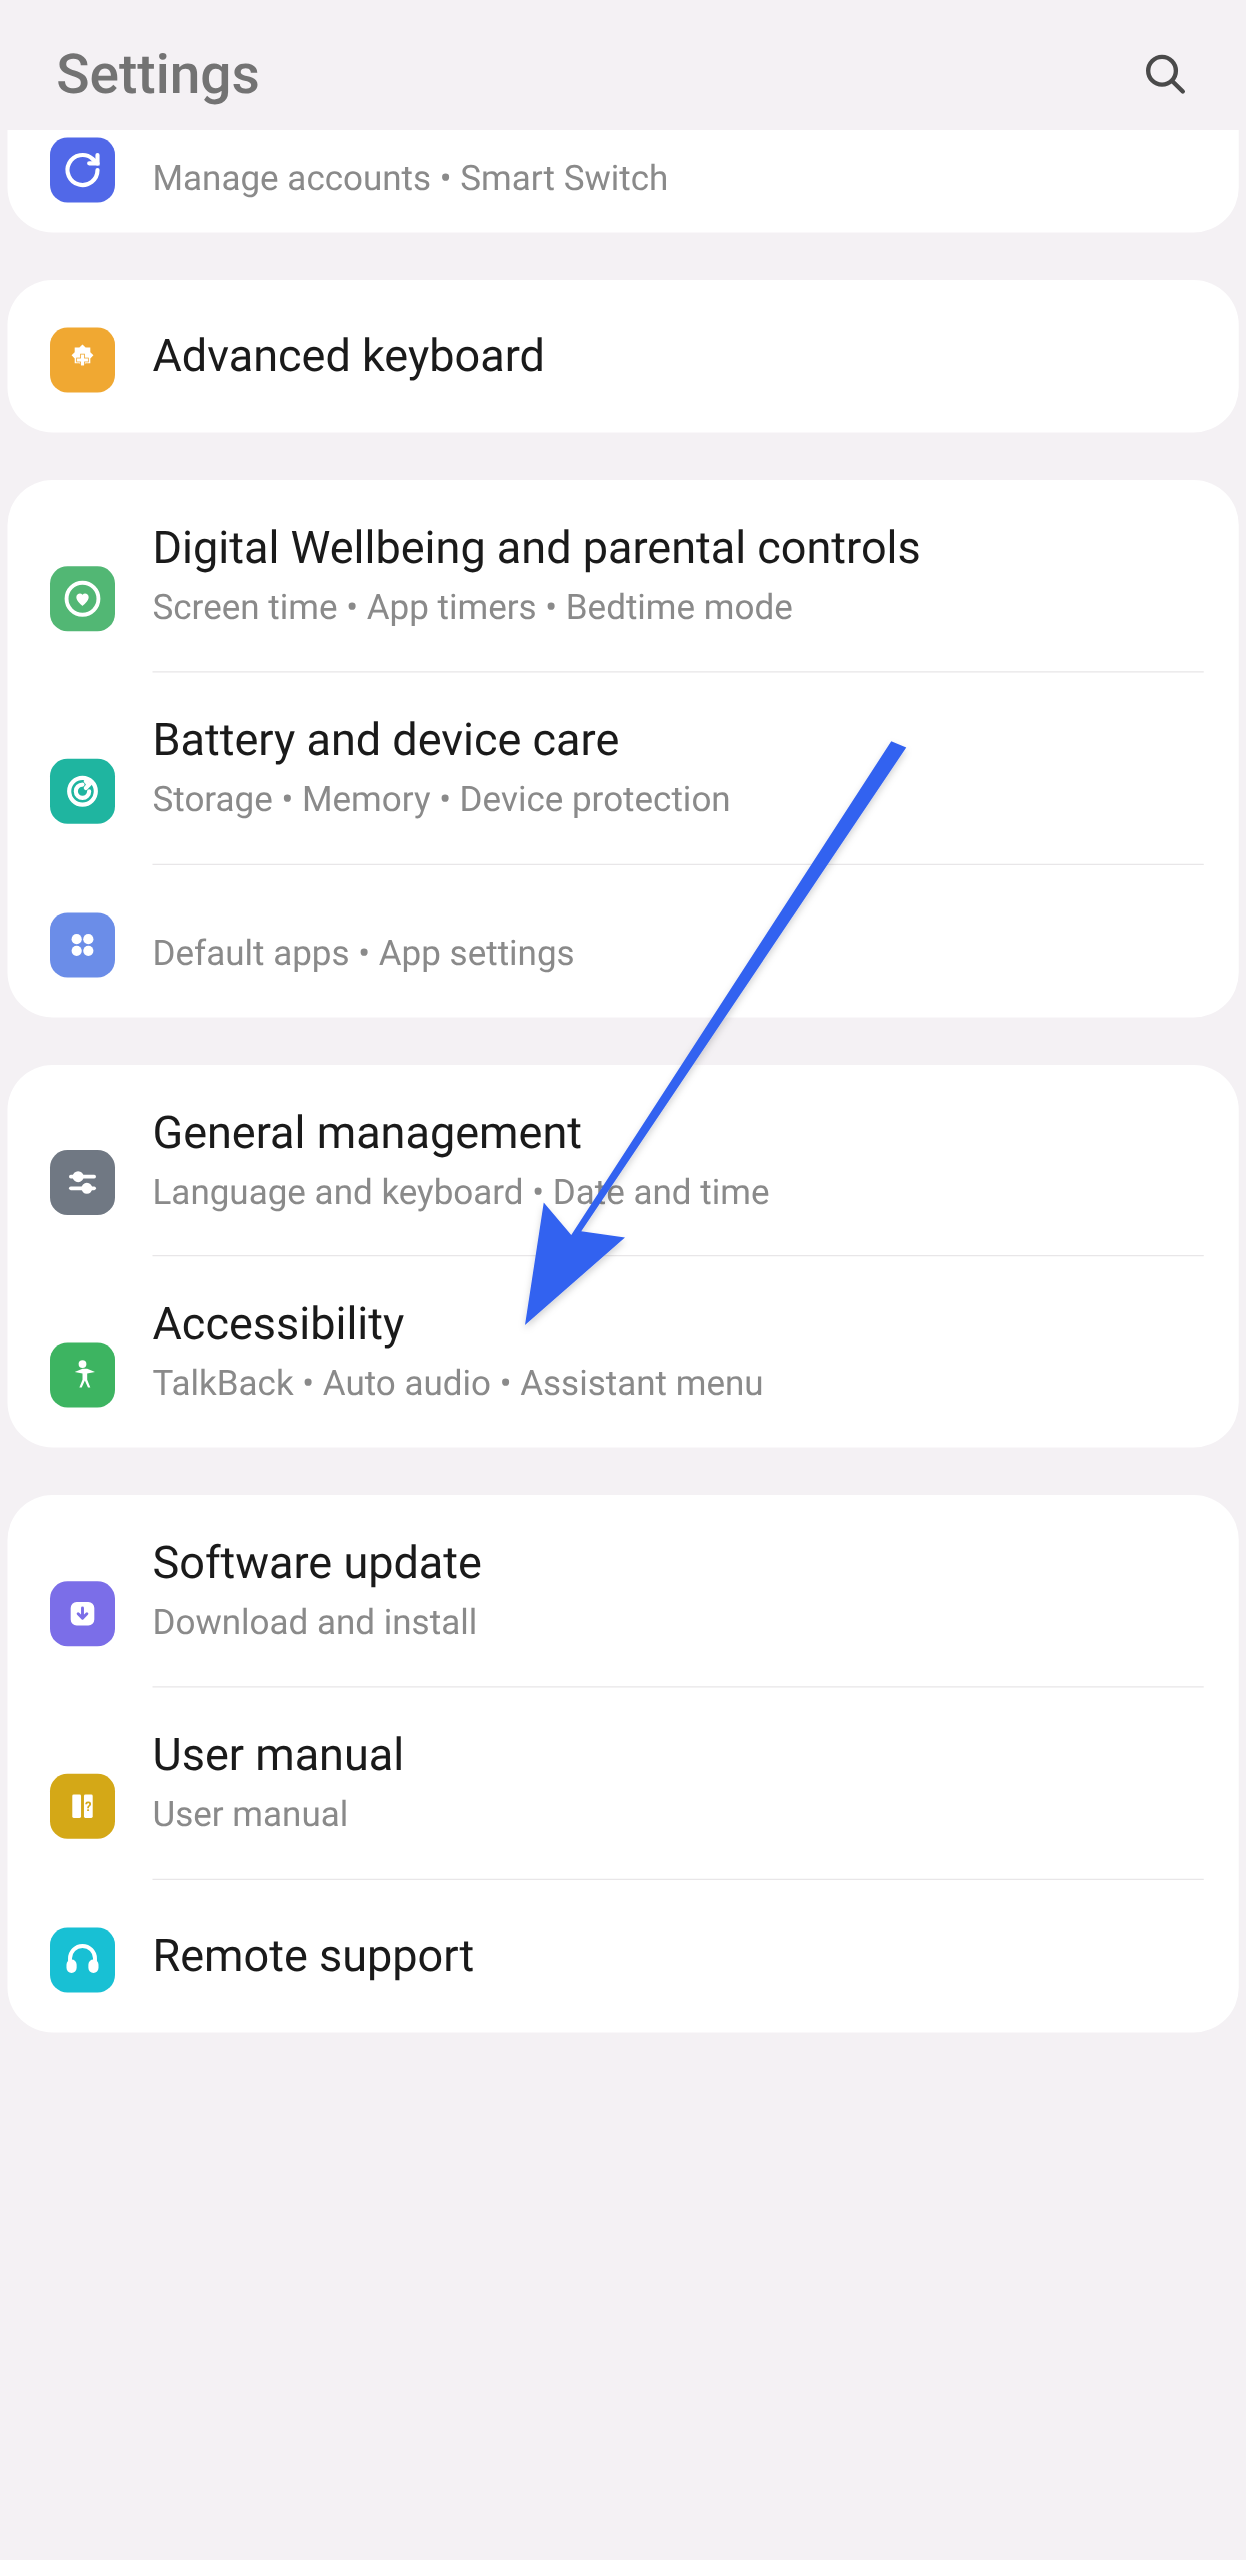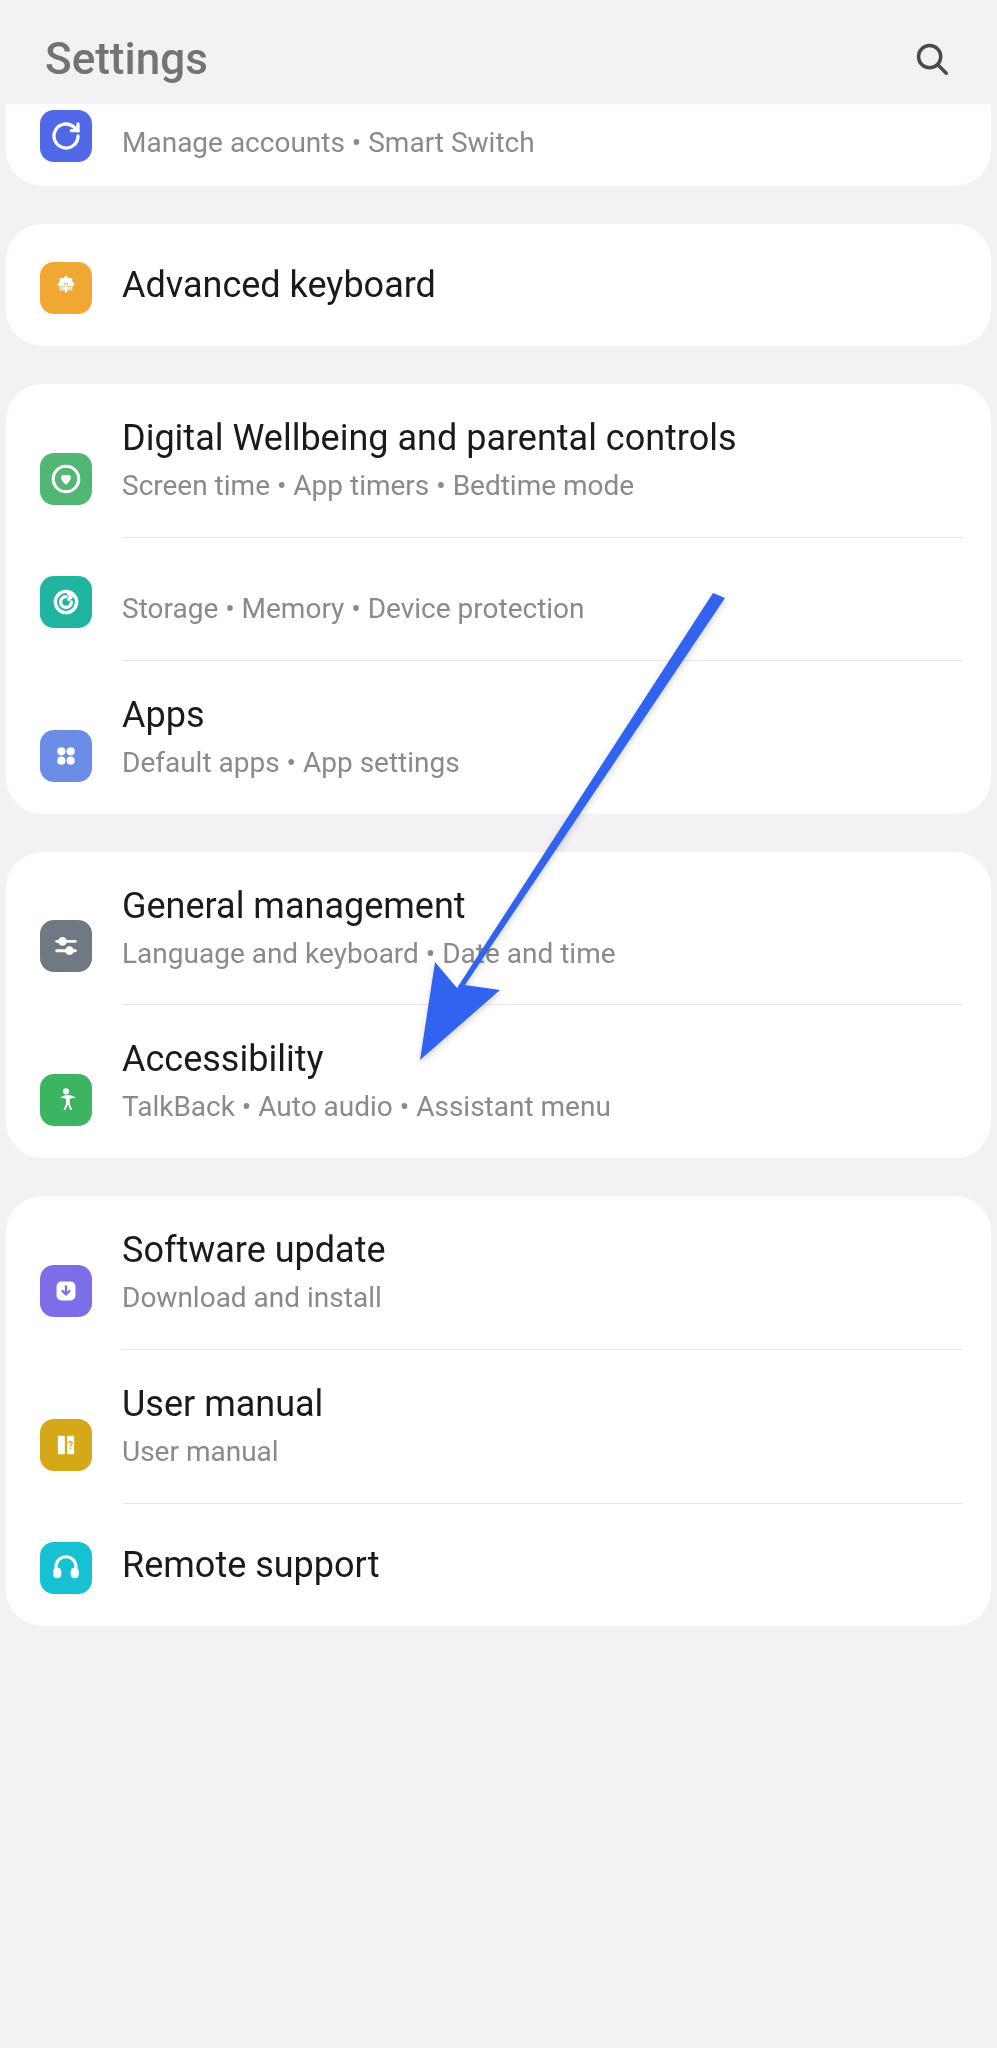--- a/index.html
+++ b/index.html
@@ -171,35 +171,35 @@
     <div class="divider"></div>
     <div class="item">
       <div class="icon-wrap bg-teal">
         <svg width="32" height="32" viewBox="0 0 24 24" fill="none" stroke="#fff" stroke-width="2.5" stroke-linecap="round">
           <circle cx="12" cy="12" r="8"></circle>
           <path d="M12 8a4 4 0 1 0 4 4"></path>
           <polyline points="14 6 16 8 14 10" fill="#fff"></polyline>
         </svg>
       </div>
       <div class="item-text">
+        <div class="item-title">Battery and device care</div>
         <div class="item-subtitle">Storage  •  Memory  •  Device protection</div>
       </div>
     </div>
     <div class="divider"></div>
     <div class="item">
       <div class="icon-wrap bg-lightblue">
         <svg width="28" height="28" viewBox="0 0 24 24" fill="#fff">
           <circle cx="8" cy="8" r="3.5"></circle>
           <circle cx="16" cy="8" r="3.5"></circle>
           <circle cx="8" cy="16" r="3.5"></circle>
           <circle cx="16" cy="16" r="3.5"></circle>
         </svg>
       </div>
       <div class="item-text">
-        <div class="item-title">Apps</div>
         <div class="item-subtitle">Default apps  •  App settings</div>
       </div>
     </div>
   </div>
 
   <div class="card">
     <div class="item">
       <div class="icon-wrap bg-gray">
         <svg width="28" height="28" viewBox="0 0 24 24" fill="none" stroke="#fff" stroke-width="2.5" stroke-linecap="round">
           <line x1="4" y1="8" x2="20" y2="8"></line>

